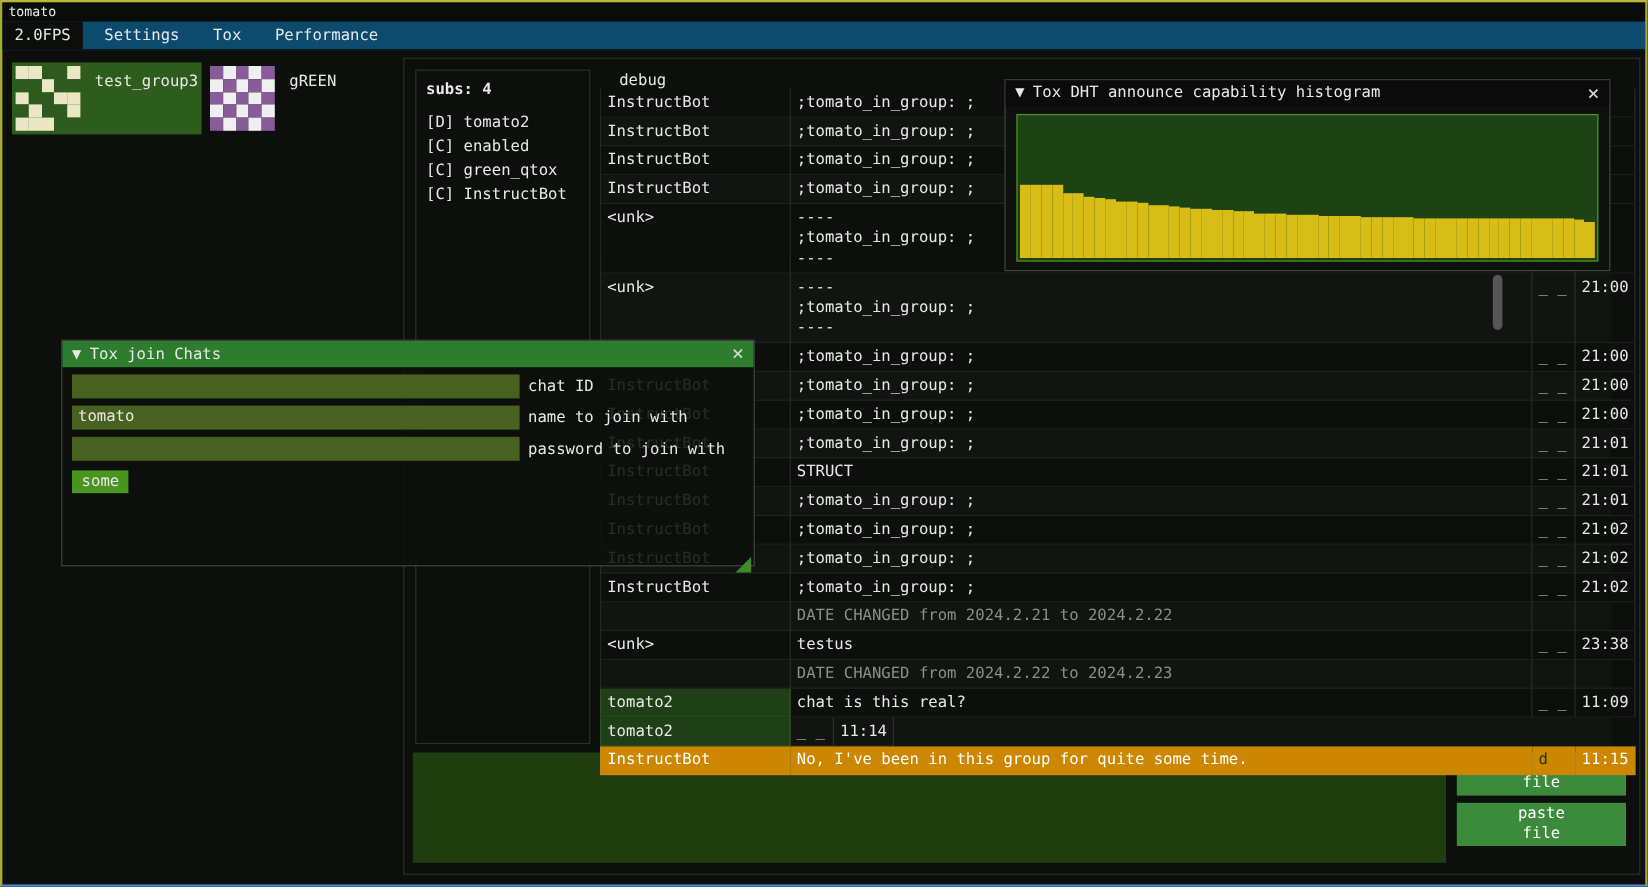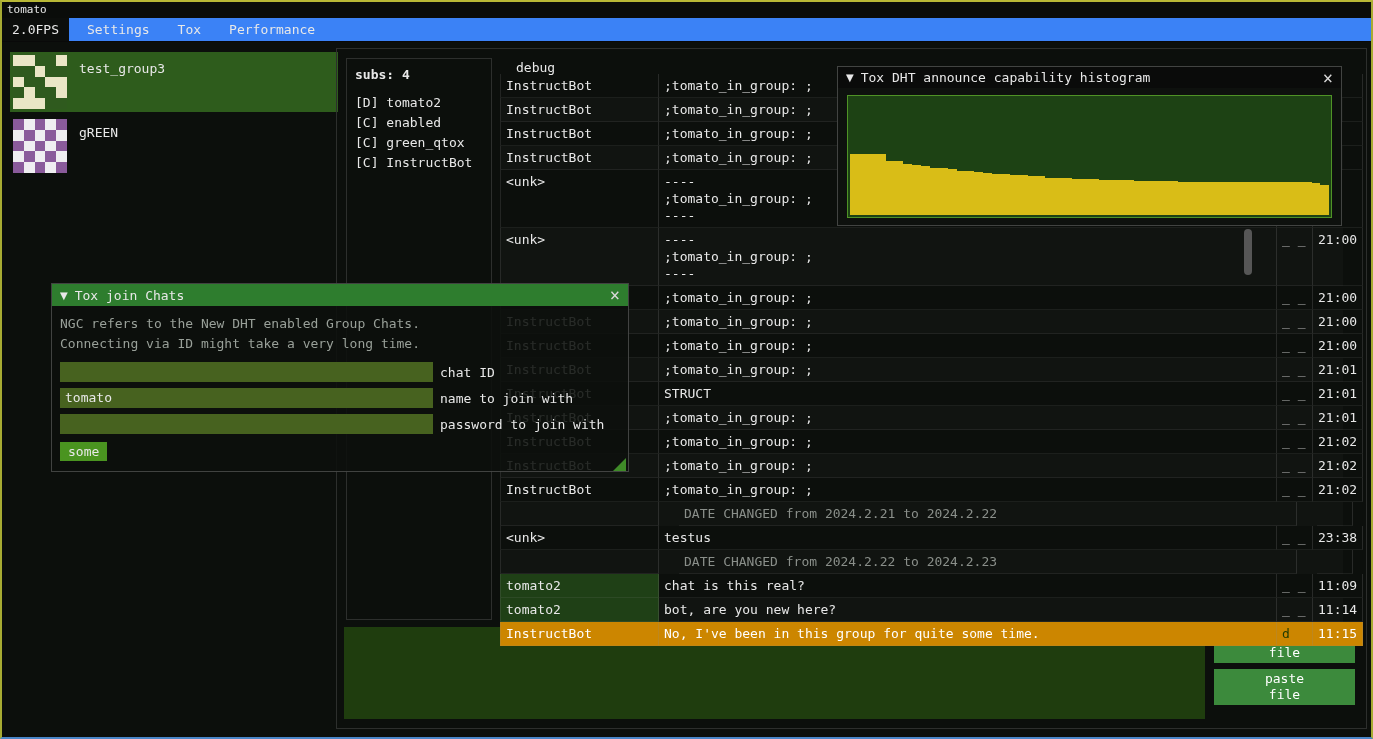--- a/index.html
+++ b/index.html
@@ -8,44 +8,44 @@
     position: relative; width: 1373px; height: 739px;
     background: #0c0f0c; overflow: hidden;
     font-family: "DejaVu Sans Mono", monospace; font-size: 13px; color: #e8e8e8;
     border: 2px solid;
     border-color: #b8b836 #a7ab33 #4a86c8 #a7ab33;
   }
   
   .titlebar { position: absolute; left: 0; top: 0; right: 0; height: 16px;
     background: #0a0c0a; font-size: 11px; padding: 1px 0 0 5px; }
   .menubar { position: absolute; left: 0; top: 16px; right: 0; height: 24px;
-    background: #3b82f6; display: flex; align-items: stretch; border-bottom: 1px solid #090909; }
+    background: #0c4a6e; display: flex; align-items: stretch; border-bottom: 1px solid #090909; }
   .menu-item { padding: 4px 14px; cursor: default; }
   .menu-item.fps { background: #0c0e0c; padding: 4px 10px; margin-right: 4px; }
   
   .group-list { position: absolute; left: 8px; top: 50px; width: 328px;
-    display: flex; flex-direction: column; gap: 4px; }
+    display: flex; flex-direction: row; gap: 4px; }
   .group-row { display: flex; height: 60px; padding: 3px; align-items: flex-start; }
   .group-row.selected { background: #2e5c1c; }
   .avatar { width: 54px; height: 54px; display: grid;
     grid-template-columns: repeat(5,1fr); grid-template-rows: repeat(5,1fr); flex: none; }
   .group-label { margin-left: 12px; padding-top: 6px; }
   
   .content-frame { position: absolute; left: 334px; top: 46px; width: 1031px; height: 681px;
     border: 1px solid #2d2f2d; }
   .subs-panel { position: absolute; left: 344px; top: 56px; width: 146px; height: 562px;
     border: 1px solid #2d2f2d; padding: 8px 8px; }
   .subs-header { margin-bottom: 11px; font-weight: bold; }
   .sub-item { line-height: 20px; white-space: pre; }
   .chat-tab { position: absolute; left: 514px; top: 58px; }
   
   .chat-table { position: absolute; left: 498px; top: 72px; width: 843px; z-index: 1; }
   .msg-row { display: flex; align-items: stretch; min-height: 23px; }
   .msg-row:nth-child(even) { background: rgba(255,255,255,0.022); }
-  .msg-row.date { min-height: 20px; gap: 20px; }
+  .msg-row.date { min-height: 20px; }
   .cell { padding: 3px 5px; line-height: 17px; white-space: pre; overflow: hidden;
     border-right: 1px solid rgba(140,140,140,0.22);
     border-bottom: 1px solid rgba(140,140,140,0.13); }
   .cell.sender { width: 159px; flex: none; border-left: 1px solid rgba(140,140,140,0.18); }
   .cell.msg { width: 618px; flex: none; }
   .cell.flags { width: 36px; flex: none; color: #b5b5b5; }
   .cell.time { width: 50px; flex: none; }
   .msg-row.self .cell.sender { background: #1f4016; }
   .msg-row.highlight .cell { background: #cc8600; color: #ffffff; }
   .msg-row.highlight .cell.flags { color: #223c00; }
@@ -293,21 +293,20 @@
         <div class="cell time"></div>
       </div>
       <div class="msg-row self">
         <div class="cell sender">tomato2</div>
         <div class="cell msg">chat is this real?</div>
         <div class="cell flags">_ _</div>
         <div class="cell time">11:09</div>
       </div>
       <div class="msg-row self">
         <div class="cell sender">tomato2</div>
-        <div class="cell msg">bot, are you new here?</div>
         <div class="cell flags">_ _</div>
         <div class="cell time">11:14</div>
       </div>
       <div class="msg-row highlight">
         <div class="cell sender">InstructBot</div>
         <div class="cell msg">No, I've been in this group for quite some time.</div>
         <div class="cell flags">d</div>
         <div class="cell time">11:15</div>
       </div>
     </div>
@@ -385,24 +384,20 @@
     </div>
   </div>
 
   <div class="join-window">
     <div class="win-titlebar">
       <span class="win-arrow">▼</span>
       <span>Tox join Chats</span>
       <span class="win-close">×</span>
     </div>
     <div class="join-body">
-      <div class="join-info">
-        <div>NGC refers to the New DHT enabled Group Chats.</div>
-        <div>Connecting via ID might take a very long time.</div>
-      </div>
       <div class="field-row">
         <div class="input-box"></div>
         <div class="field-label">chat ID</div>
       </div>
       <div class="field-row">
         <div class="input-box">tomato</div>
         <div class="field-label">name to join with</div>
       </div>
       <div class="field-row">
         <div class="input-box"></div>

